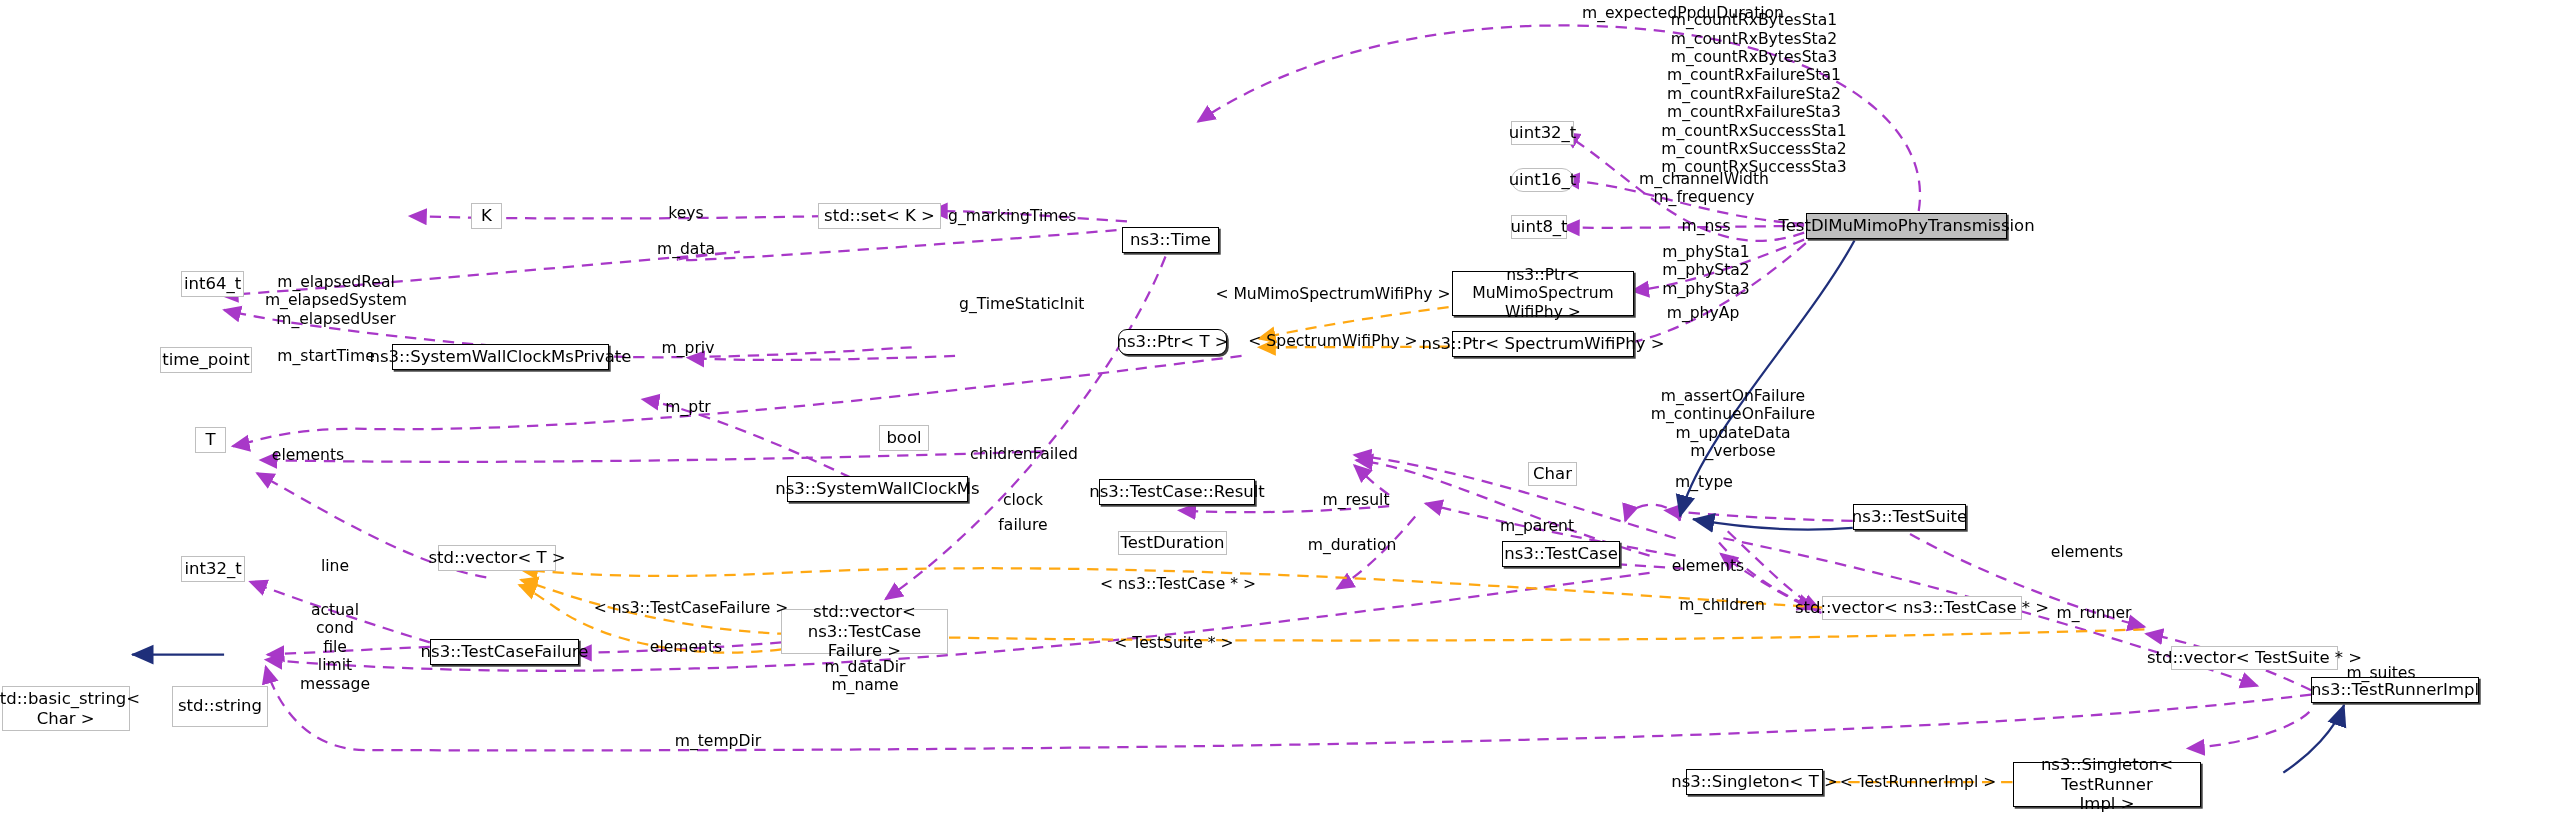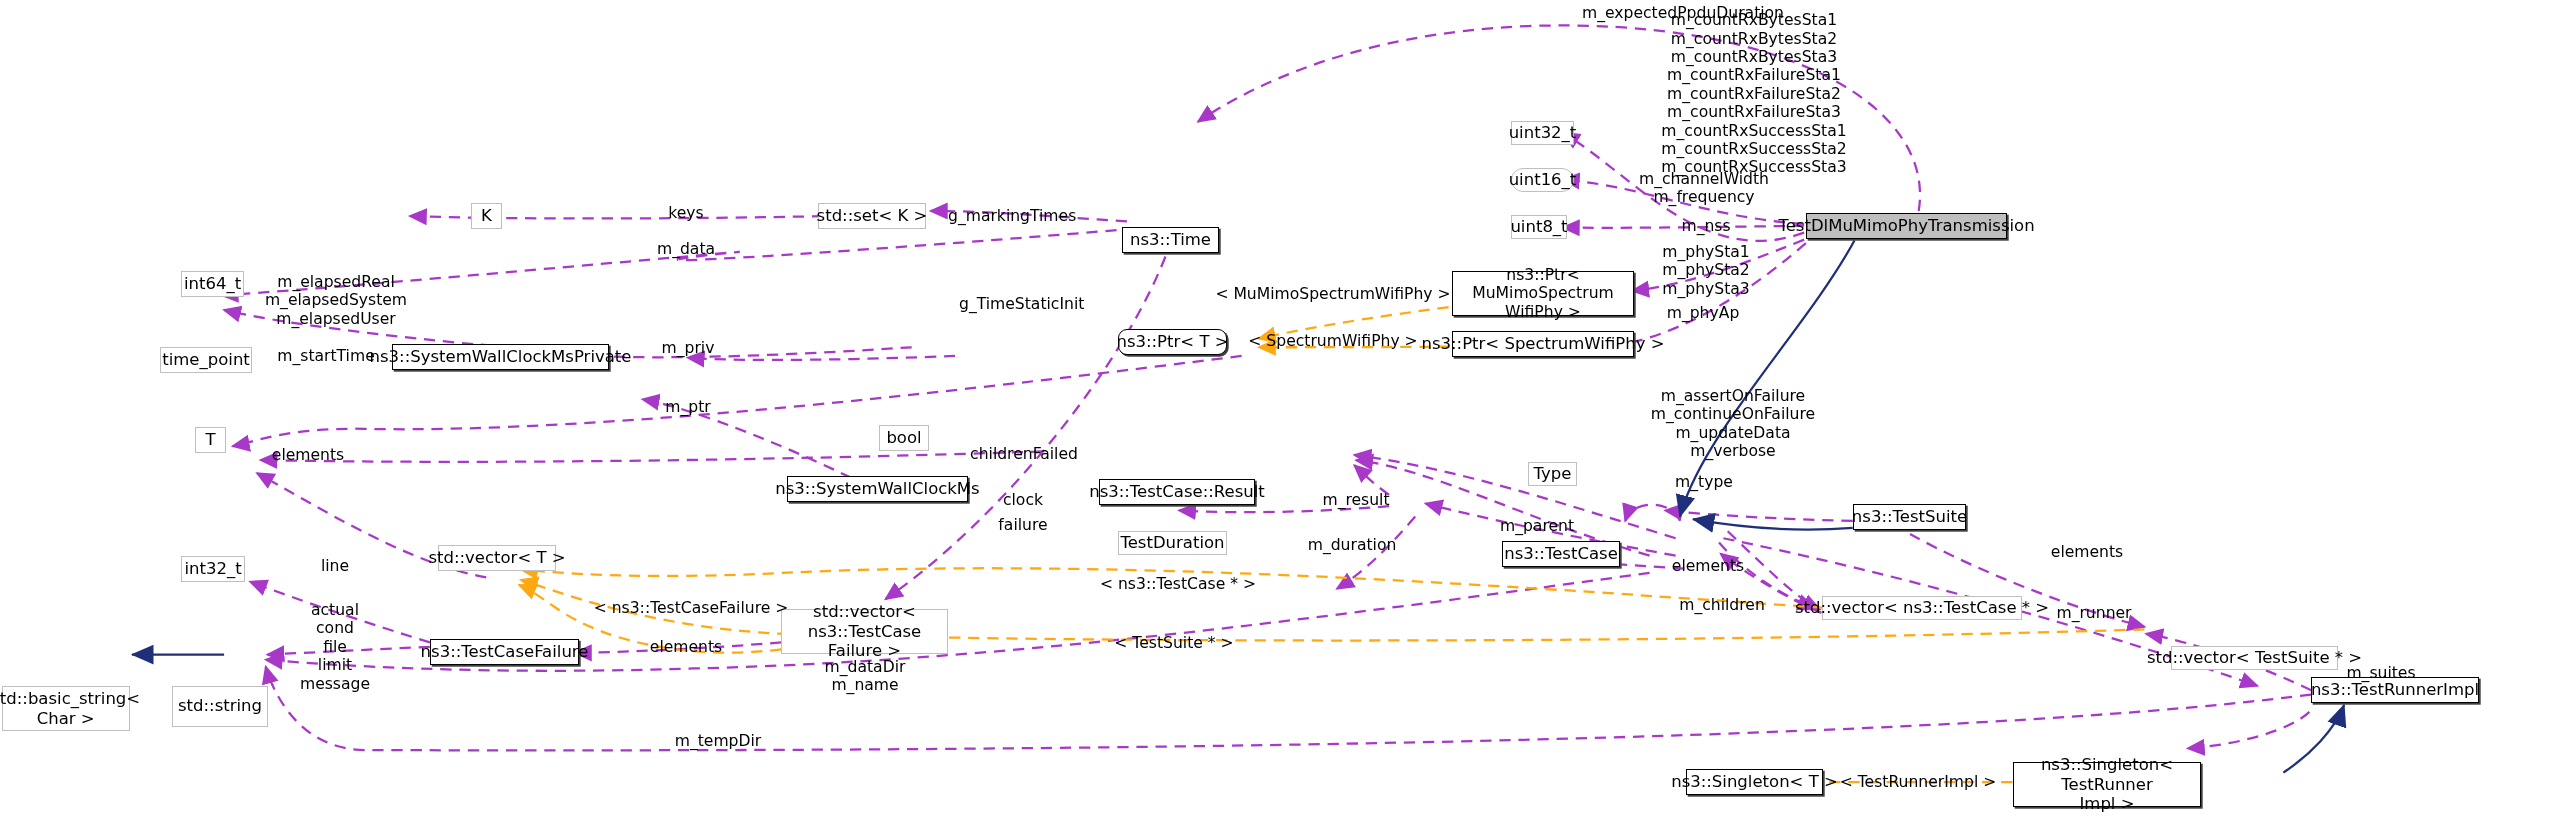--- a/index.html
+++ b/index.html
@@ -176,21 +176,21 @@
   </div>
 
   <div class="node cur" style="left:1806px;top:213px;width:201px;height:26px;">
     <span>TestDlMuMimoPhyTransmission</span>
   </div>
 
   <div class="node plain" style="left:471px;top:203px;width:31px;height:26px;">
     <span>K</span>
   </div>
 
-  <div class="node plain" style="left:818px;top:203px;width:108px;height:26px;">
+  <div class="node plain" style="left:818px;top:203px;width:123px;height:26px;">
     <span>std::set&lt; K &gt;</span>
   </div>
 
   <div class="node cls" style="left:1122px;top:227px;width:97px;height:26px;">
     <span>ns3::Time</span>
   </div>
 
   <div class="node plain" style="left:181px;top:271px;width:63px;height:26px;">
     <span>int64_t</span>
   </div>
@@ -226,21 +226,21 @@
 
   <div class="node cls" style="left:787px;top:476px;width:181px;height:26px;">
     <span>ns3::SystemWallClockMs</span>
   </div>
 
   <div class="node cls" style="left:1099px;top:479px;width:156px;height:26px;">
     <span>ns3::TestCase::Result</span>
   </div>
 
   <div class="node plain" style="left:1528px;top:462px;width:49px;height:24px;">
-    <span>Type</span>
+    <span>Char</span>
   </div>
 
   <div class="node cls" style="left:1853px;top:504px;width:113px;height:26px;">
     <span>ns3::TestSuite</span>
   </div>
 
   <div class="node plain" style="left:181px;top:556px;width:64px;height:26px;">
     <span>int32_t</span>
   </div>
 

